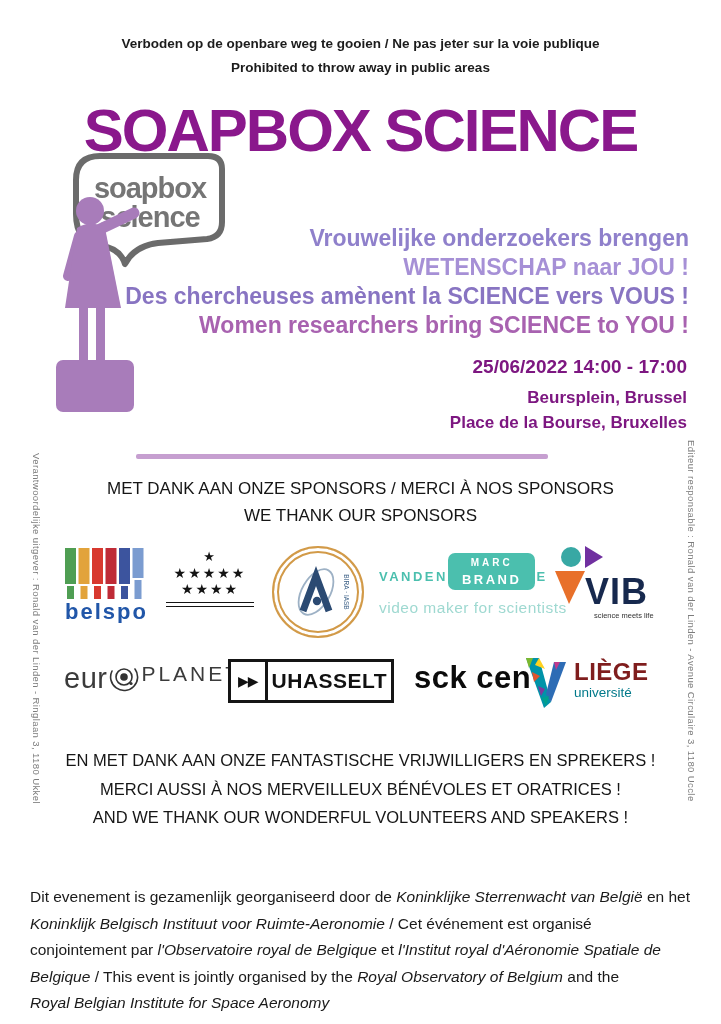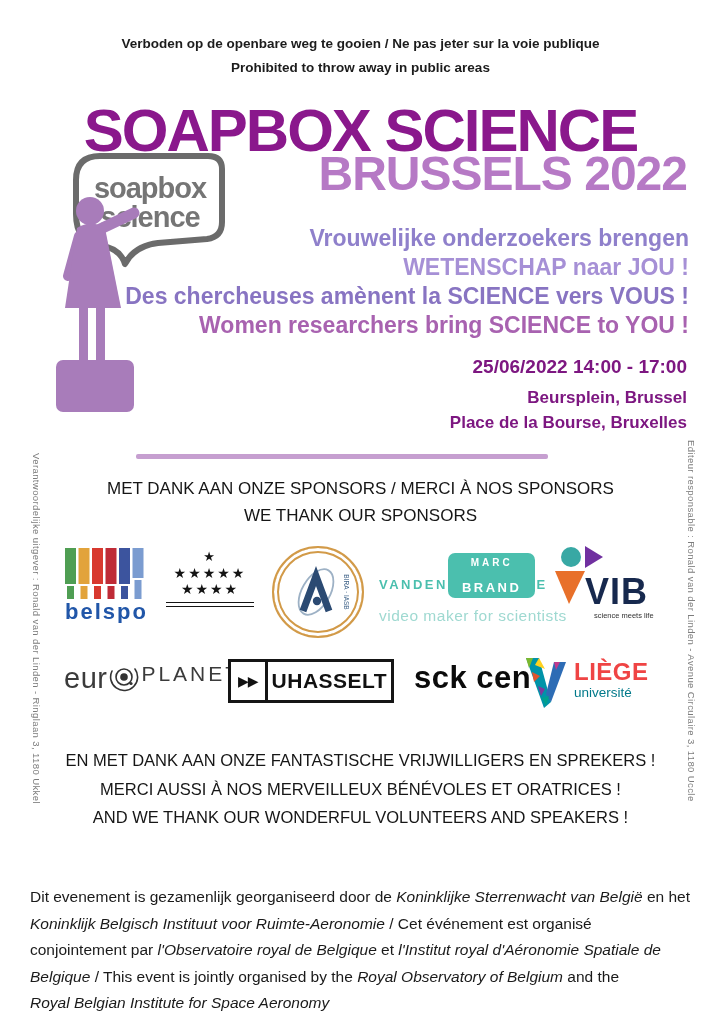--- a/index.html
+++ b/index.html
@@ -48,21 +48,21 @@
 
   .bira { position:absolute; left:272px; top:546px; width:88px; height:88px; border-radius:50%;
           border:2.5px solid #d29a48; box-shadow: inset 0 0 0 3px #fff, inset 0 0 0 5px #d29a48;
           display:flex; align-items:center; justify-content:center; background:#fff; }
 
   .vdb { position:absolute; left:379px; top:553px; }
   .vdb-row { display:flex; align-items:flex-end; color:#4bbfae; }
   .vdb-left { font-size:13px; letter-spacing:2.5px; font-weight:bold; padding-bottom:6px; }
   .vdb-box { background:#4bbfae; color:#fff; border-radius:7px; padding:4px 14px 3px; text-align:center; }
   .vdb-box-l1 { font-size:10px; letter-spacing:3px; font-weight:bold; }
-  .vdb-box-l2 { font-size:13px; letter-spacing:2.5px; font-weight:bold; margin-top:12px; }
+  .vdb-box-l2 { font-size:13px; letter-spacing:2.5px; font-weight:bold; margin-top:4px; }
   .vdb-after { font-size:13px; font-weight:bold; padding-bottom:6px; margin-left:1px; }
   .vdb-tagline { margin-top:9px; font-size:15.5px; color:#9fd9d1; letter-spacing:0.5px; }
 
   .vib { position:absolute; left:552px; top:544px; }
 
   
   .ep { position:absolute; left:64px; top:662px; display:flex; color:#3b3b3b; }
   .ep-left { font-size:29px; font-weight:400; letter-spacing:0.5px; }
   .ep-icon { margin:0 2px; display:block; }
   .ep-right { font-size:21px; letter-spacing:3px; font-weight:400; }
@@ -71,21 +71,21 @@
   .uh-icon { display:flex; align-items:center; padding:0 7px; border-right:3px solid #151515;
              font-size:14px; letter-spacing:-1px; color:#111; }
   .uh-label { display:flex; align-items:center; padding:0 4px; font-size:21px; font-weight:bold;
               color:#111; letter-spacing:0.5px; }
 
   .sck { position:absolute; left:414px; top:660px; font-size:31px; font-weight:bold;
          letter-spacing:0.5px; color:#0b0b0b; }
 
   .ul { position:absolute; left:524px; top:656px; display:flex; gap:6px; align-items:flex-start; }
   .ul-text { display:flex; flex-direction:column; margin-top:4px; }
-  .ul-name { font-size:24px; font-weight:bold; color:#ef4444; letter-spacing:0.5px; line-height:24px; }
+  .ul-name { font-size:24px; font-weight:bold; color:#7f1d1d; letter-spacing:0.5px; line-height:24px; }
   .ul-sub { font-size:13.5px; color:#00798a; margin-top:1px; }
 
   .thanks { position:absolute; left:0; right:0; top:746px; text-align:center;
             font-size:16.5px; line-height:28.5px; color:#161616; }
 
   .organisers { position:absolute; left:30px; top:884px; width:662px;
                 font-size:15.5px; line-height:26.5px; color:#1a1a1a; }
   .organisers .it { font-style:italic; }
 
   .imprint { position:absolute; writing-mode:vertical-rl; font-size:9.5px; color:#7c7c7c;
@@ -95,21 +95,20 @@
 </style>
 </head>
 <body>
 
 <div class="page">
 
   <div class="notice notice1">Verboden op de openbare weg te gooien / Ne pas jeter sur la voie publique</div>
   <div class="notice notice2">Prohibited to throw away in public areas</div>
 
   <div class="title">SOAPBOX SCIENCE</div>
-  <div class="subtitle">BRUSSELS 2022</div>
 
   <svg class="logo-art" width="215" height="292" viewBox="0 0 215 292">
     <path d="M 72 8 L 180 8 Q 194 8 194 21 L 194 74 Q 194 89 179 91 L 130 95 Q 106 98 97 116 Q 92 100 73 98 Q 48 95 48 66 L 48 32 Q 48 8 72 8 Z" fill="#ffffff" stroke="#6b6b6b" stroke-width="6" stroke-linejoin="round"></path>
     <text x="122" y="50" text-anchor="middle" font-size="29" font-weight="bold" fill="#757575" letter-spacing="-1">soapbox</text>
     <text x="122" y="79" text-anchor="middle" font-size="29" font-weight="bold" fill="#757575" letter-spacing="-1">science</text>
     <g fill="#a87cba">
       <circle cx="62" cy="63" r="14"></circle>
       <path d="M 66 84 L 106 65" stroke="#a87cba" stroke-width="11" stroke-linecap="round" fill="none"></path>
       <path d="M 51 88 L 40 128" stroke="#a87cba" stroke-width="10" stroke-linecap="round" fill="none"></path>
       <path d="M 49 80 Q 63 71 77 80 L 93 160 L 37 160 Z"></path>

